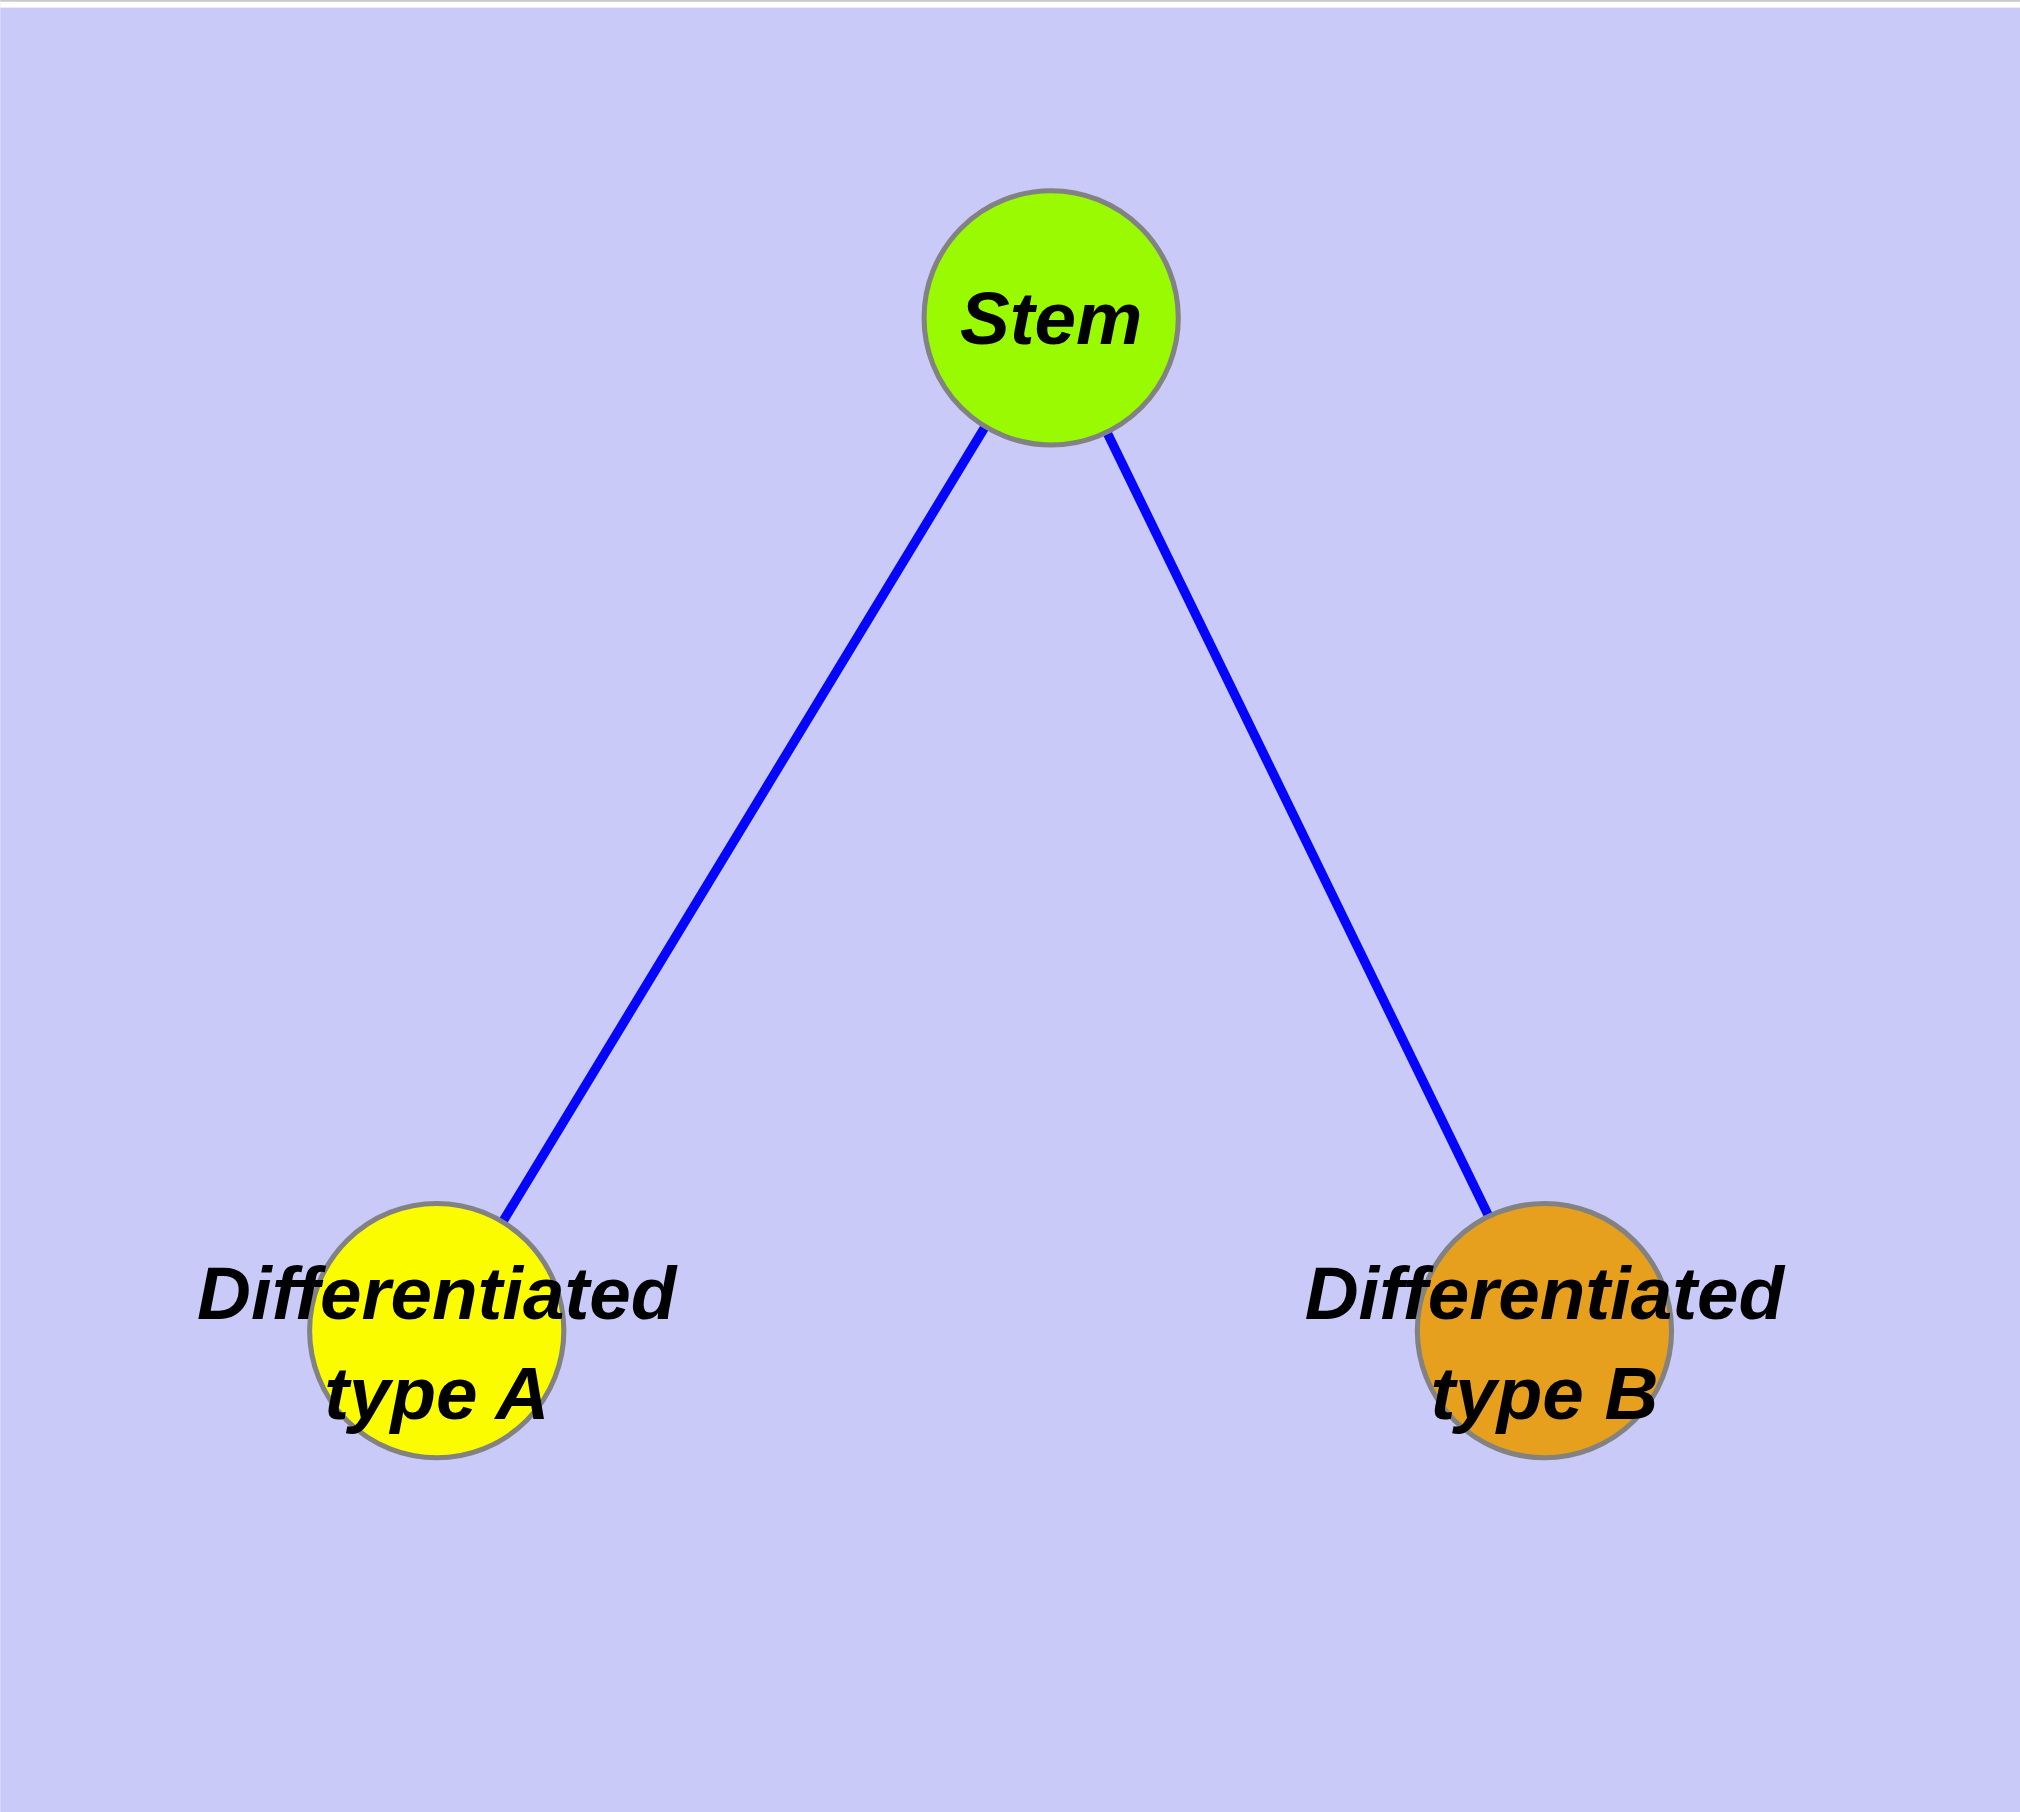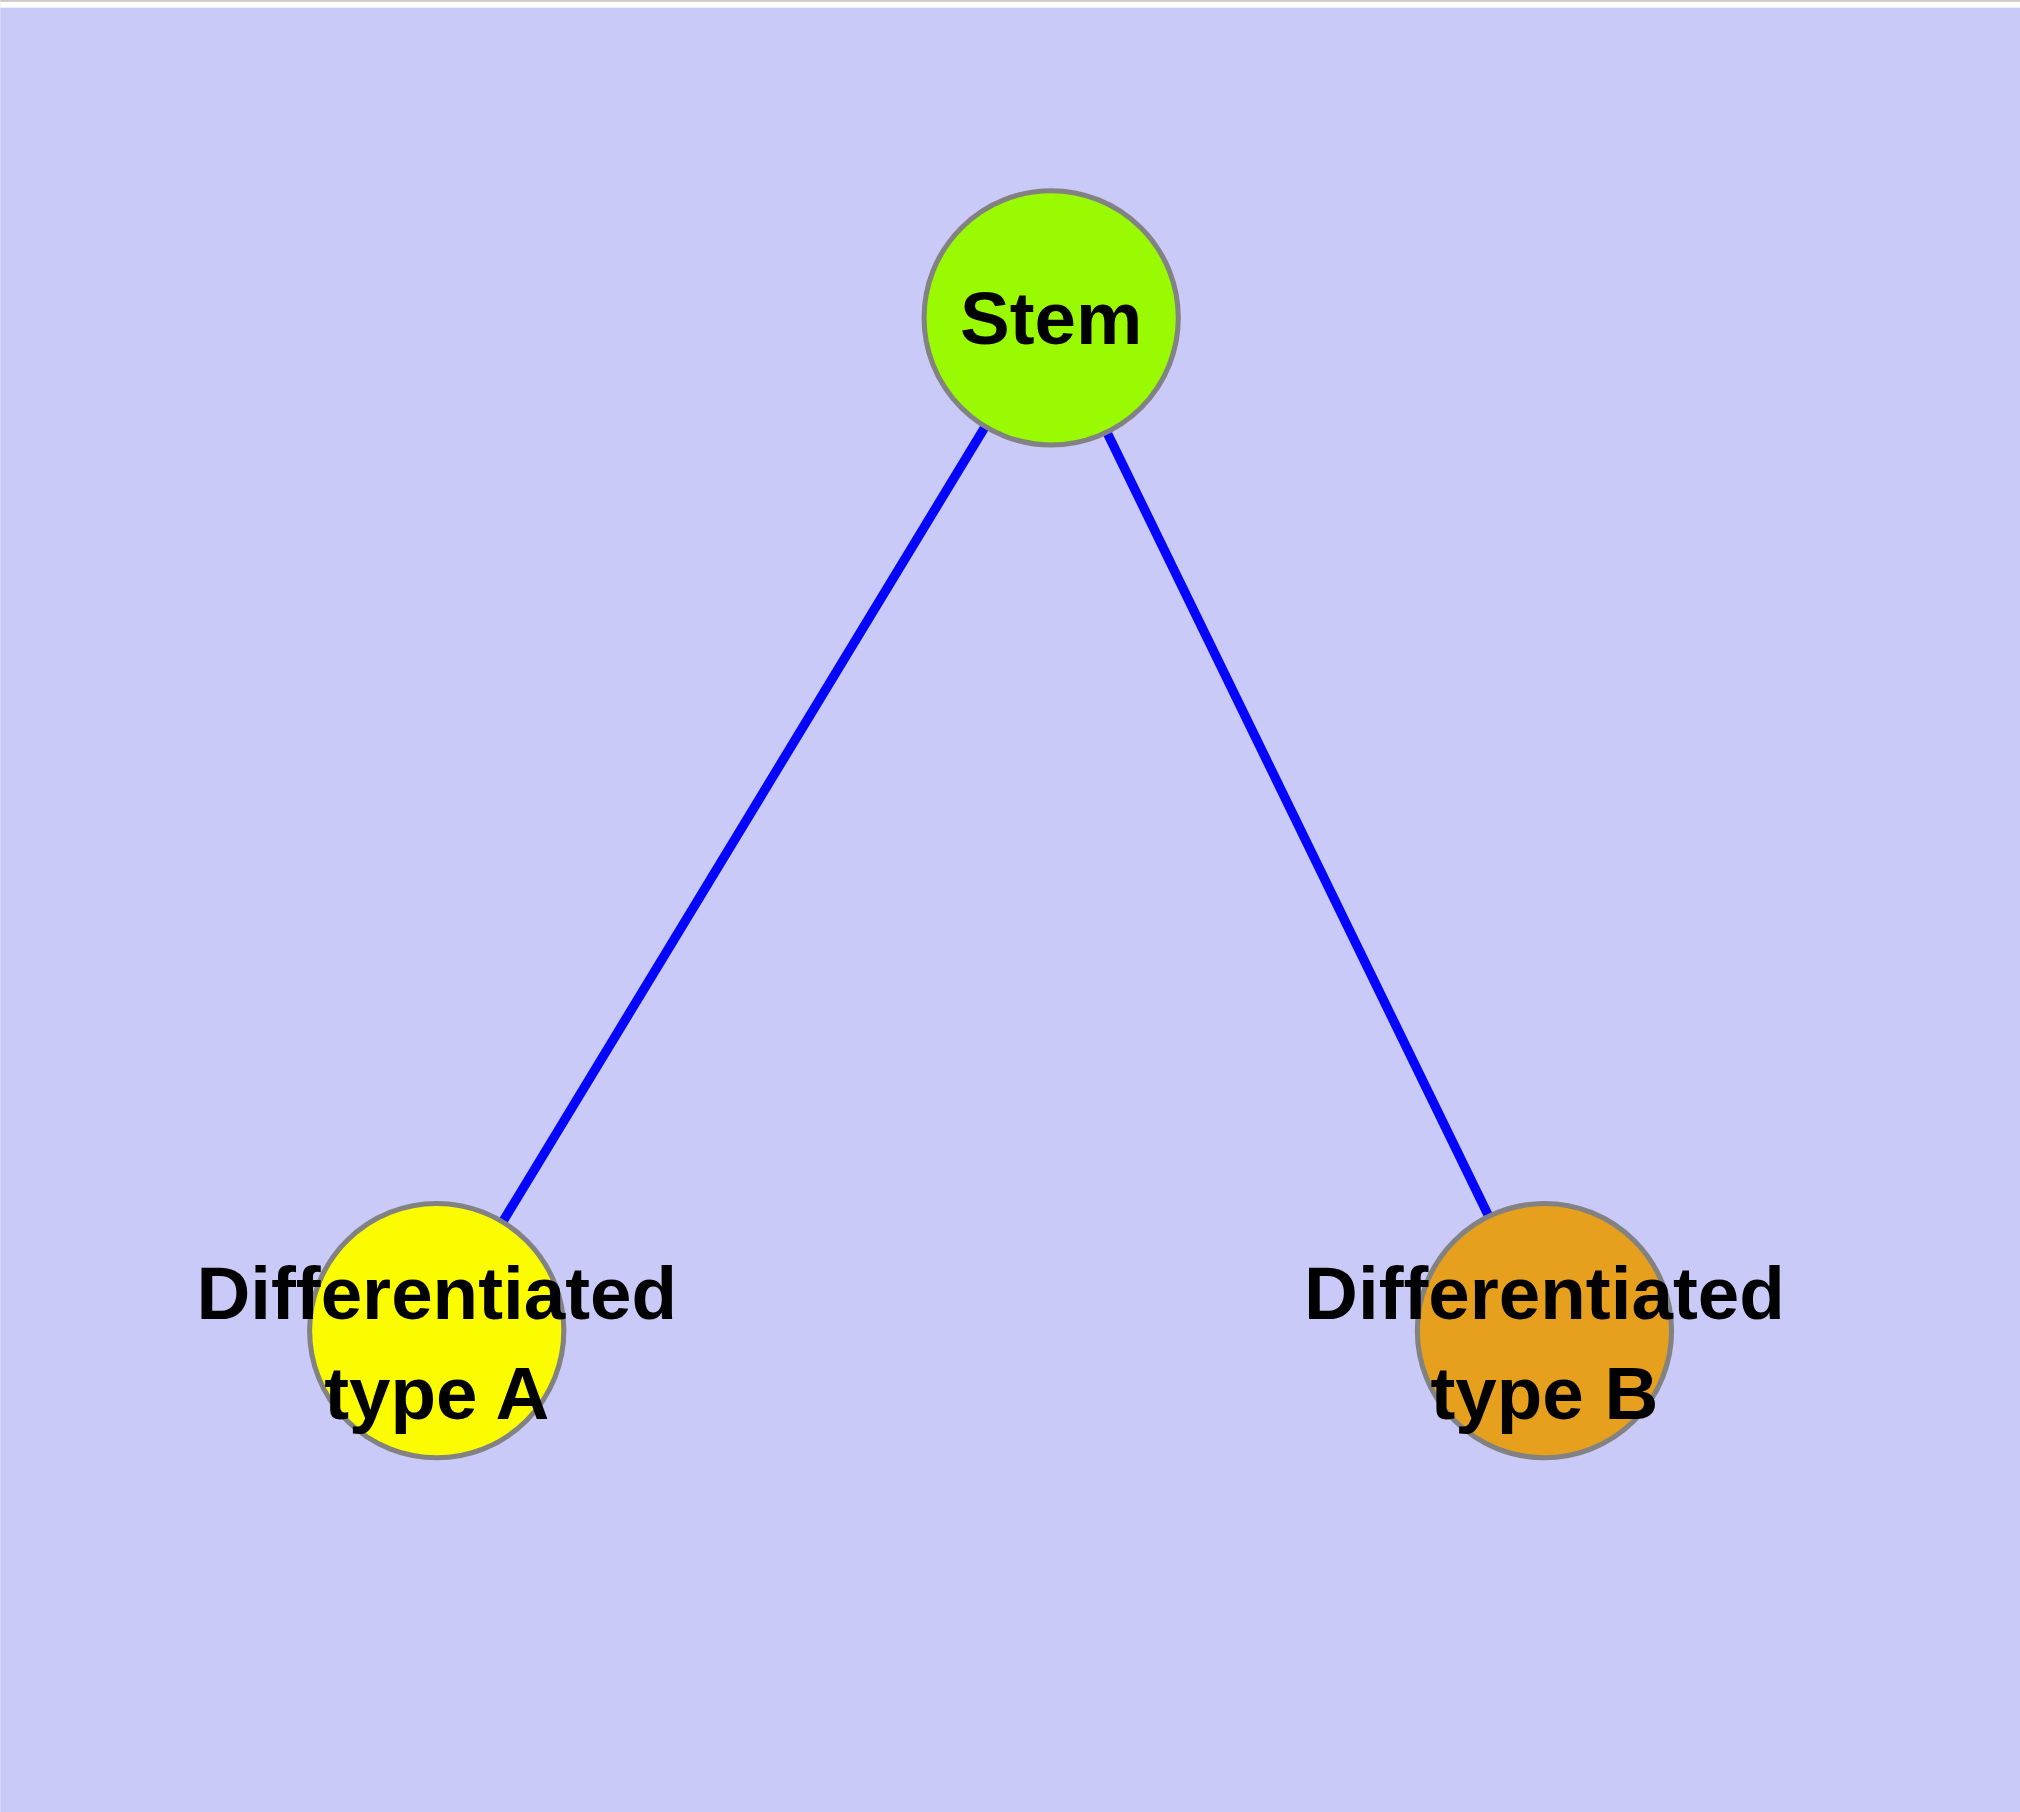--- a/index.html
+++ b/index.html
@@ -8,20 +8,21 @@
     width: 2021px;
     height: 1812px;
     overflow: hidden;
     background: #ffffff;
     font-family: "Liberation Sans", sans-serif;
   }
   .diagram-wrap {
     position: relative;
     width: 1636px;
     height: 1812px;
+    font-style: italic;
   }
   svg {
     display: block;
   }
   .edge {
     stroke-width: 11;
     stroke-linecap: butt;
     fill: none;
   }
   .node-circle {

